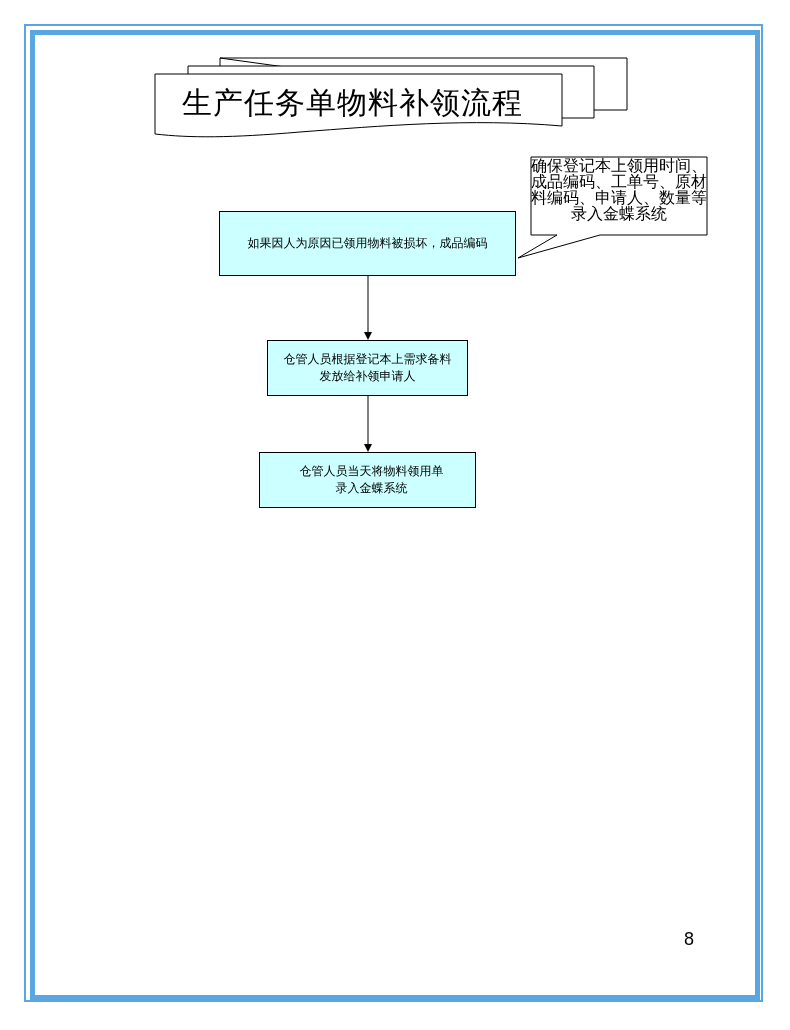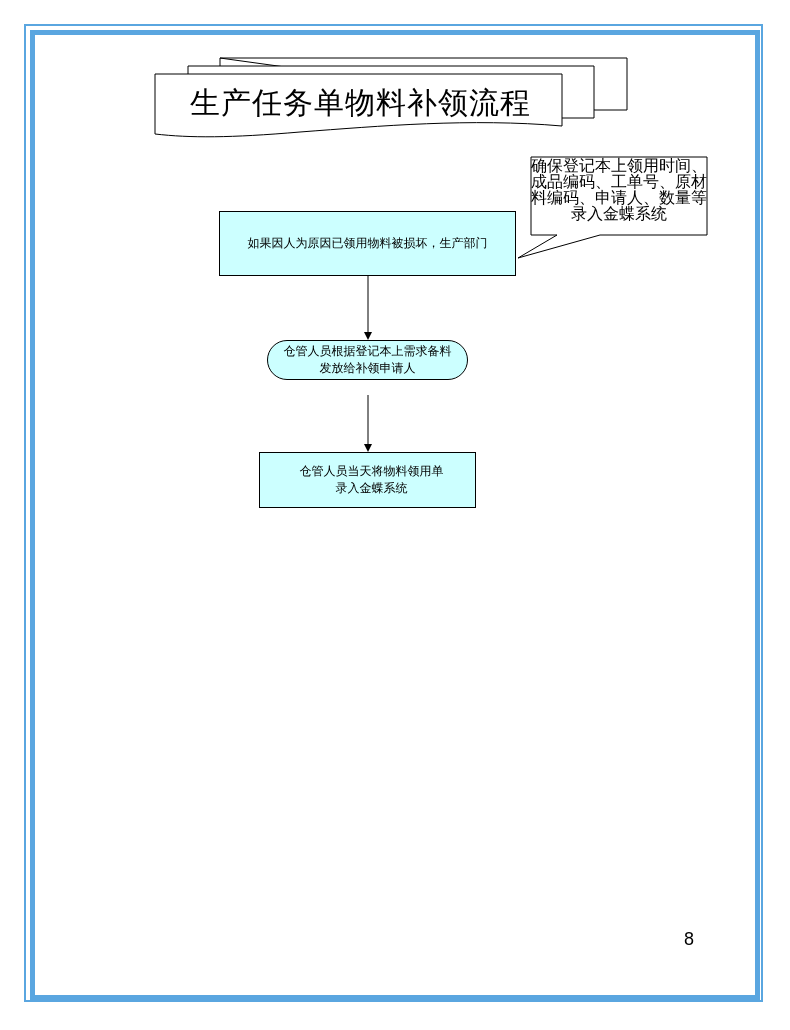--- a/index.html
+++ b/index.html
@@ -4,21 +4,21 @@
 <style>
   html, body { margin:0; padding:0; }
   body { width:790px; height:1030px; background:#ffffff; position:relative; overflow:hidden;
          font-family:"DejaVu Sans", sans-serif; }
   .frame-outer { position:absolute; left:24px; top:24px; width:739px; height:978px;
                  border:2px solid #5aa6e0; box-sizing:border-box; }
   .frame-inner { position:absolute; left:30px; top:30px; width:730px; height:970px;
                  border:5px solid #5aa6e0; box-sizing:border-box; }
   svg.diagram { position:absolute; left:0; top:0; }
   .title-text { position:absolute; left:156px; top:80px; width:400px; height:46px;
-                font-size:30px; color:#000; line-height:46px; padding-left:34px;
+                font-size:30px; color:#000; line-height:46px; padding-left:26px;
                 font-family:"DejaVu Sans", sans-serif; letter-spacing:1px; }
   .box { position:absolute; background:#ccffff; border:1px solid #000; box-sizing:border-box;
          display:flex; align-items:center; justify-content:center; text-align:center;
          font-size:12px; line-height:17px; color:#000; }
   .box span { display:block; }
   .callout-text { position:absolute; left:531px; top:158px; width:176px; text-align:center;
                   font-size:16px; line-height:16px; color:#000; }
   .page-num { position:absolute; left:684px; top:929px; font-size:18px; color:#000;
               font-family:"Liberation Sans", sans-serif; }
 </style>
@@ -48,25 +48,25 @@
 
 <div class="callout-text">
   <span style="display:block">确保登记本上领用时间、</span>
   <span style="display:block">成品编码、工单号、原材</span>
   <span style="display:block">料编码、申请人、数量等</span>
   <span style="display:block">录入金蝶系统</span>
 </div>
 
 <div class="box" style="left:219px; top:211px; width:297px; height:65px;">
   <div>
-    <span>如果因人为原因已领用物料被损坏，生产部门</span>
+    <span>如果因人为原因已领用物料被损坏，成品编码</span>
   </div>
 </div>
 
-<div class="box" style="left:267px; top:340px; width:201px; height:40px;border-radius:22px;">
+<div class="box" style="left:267px; top:340px; width:201px; height:56px;">
   <div>
     <span>仓管人员根据登记本上需求备料</span>
     <span>发放给补领申请人</span>
   </div>
 </div>
 
 <div class="box" style="left:259px; top:452px; width:217px; height:56px;padding-left:8px;">
   <div>
     <span>仓管人员当天将物料领用单</span>
     <span>录入金蝶系统</span>

